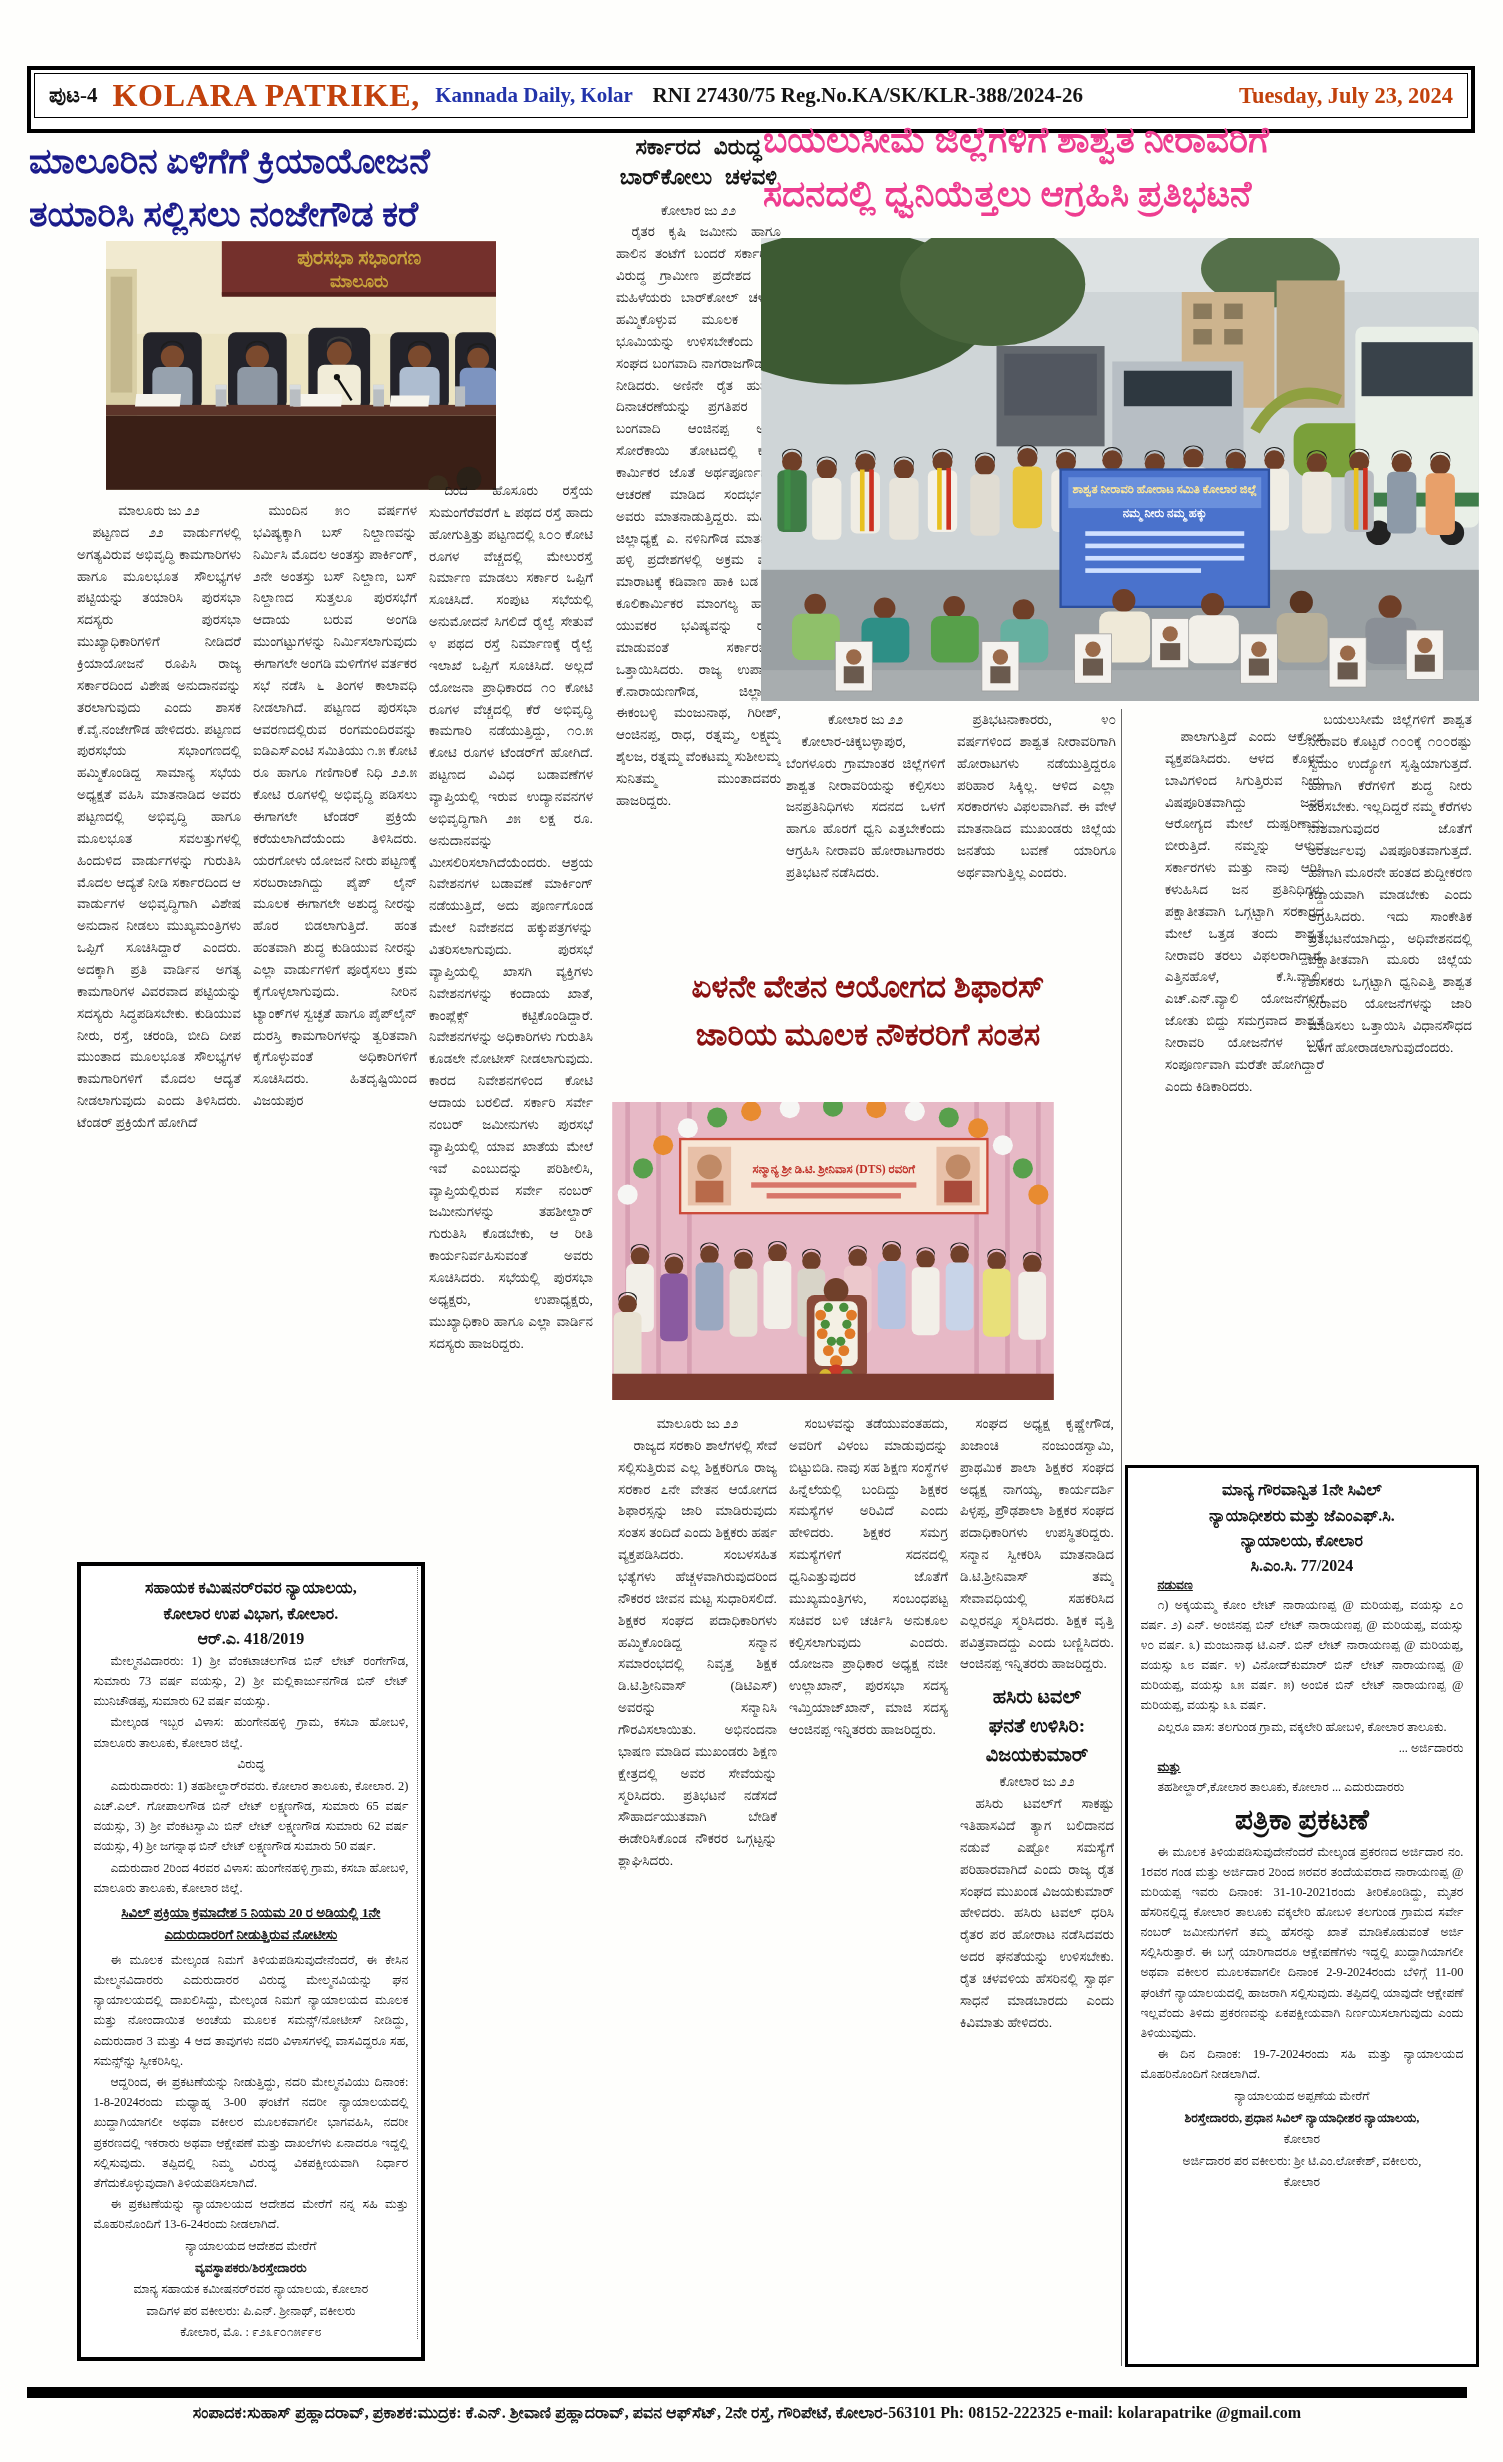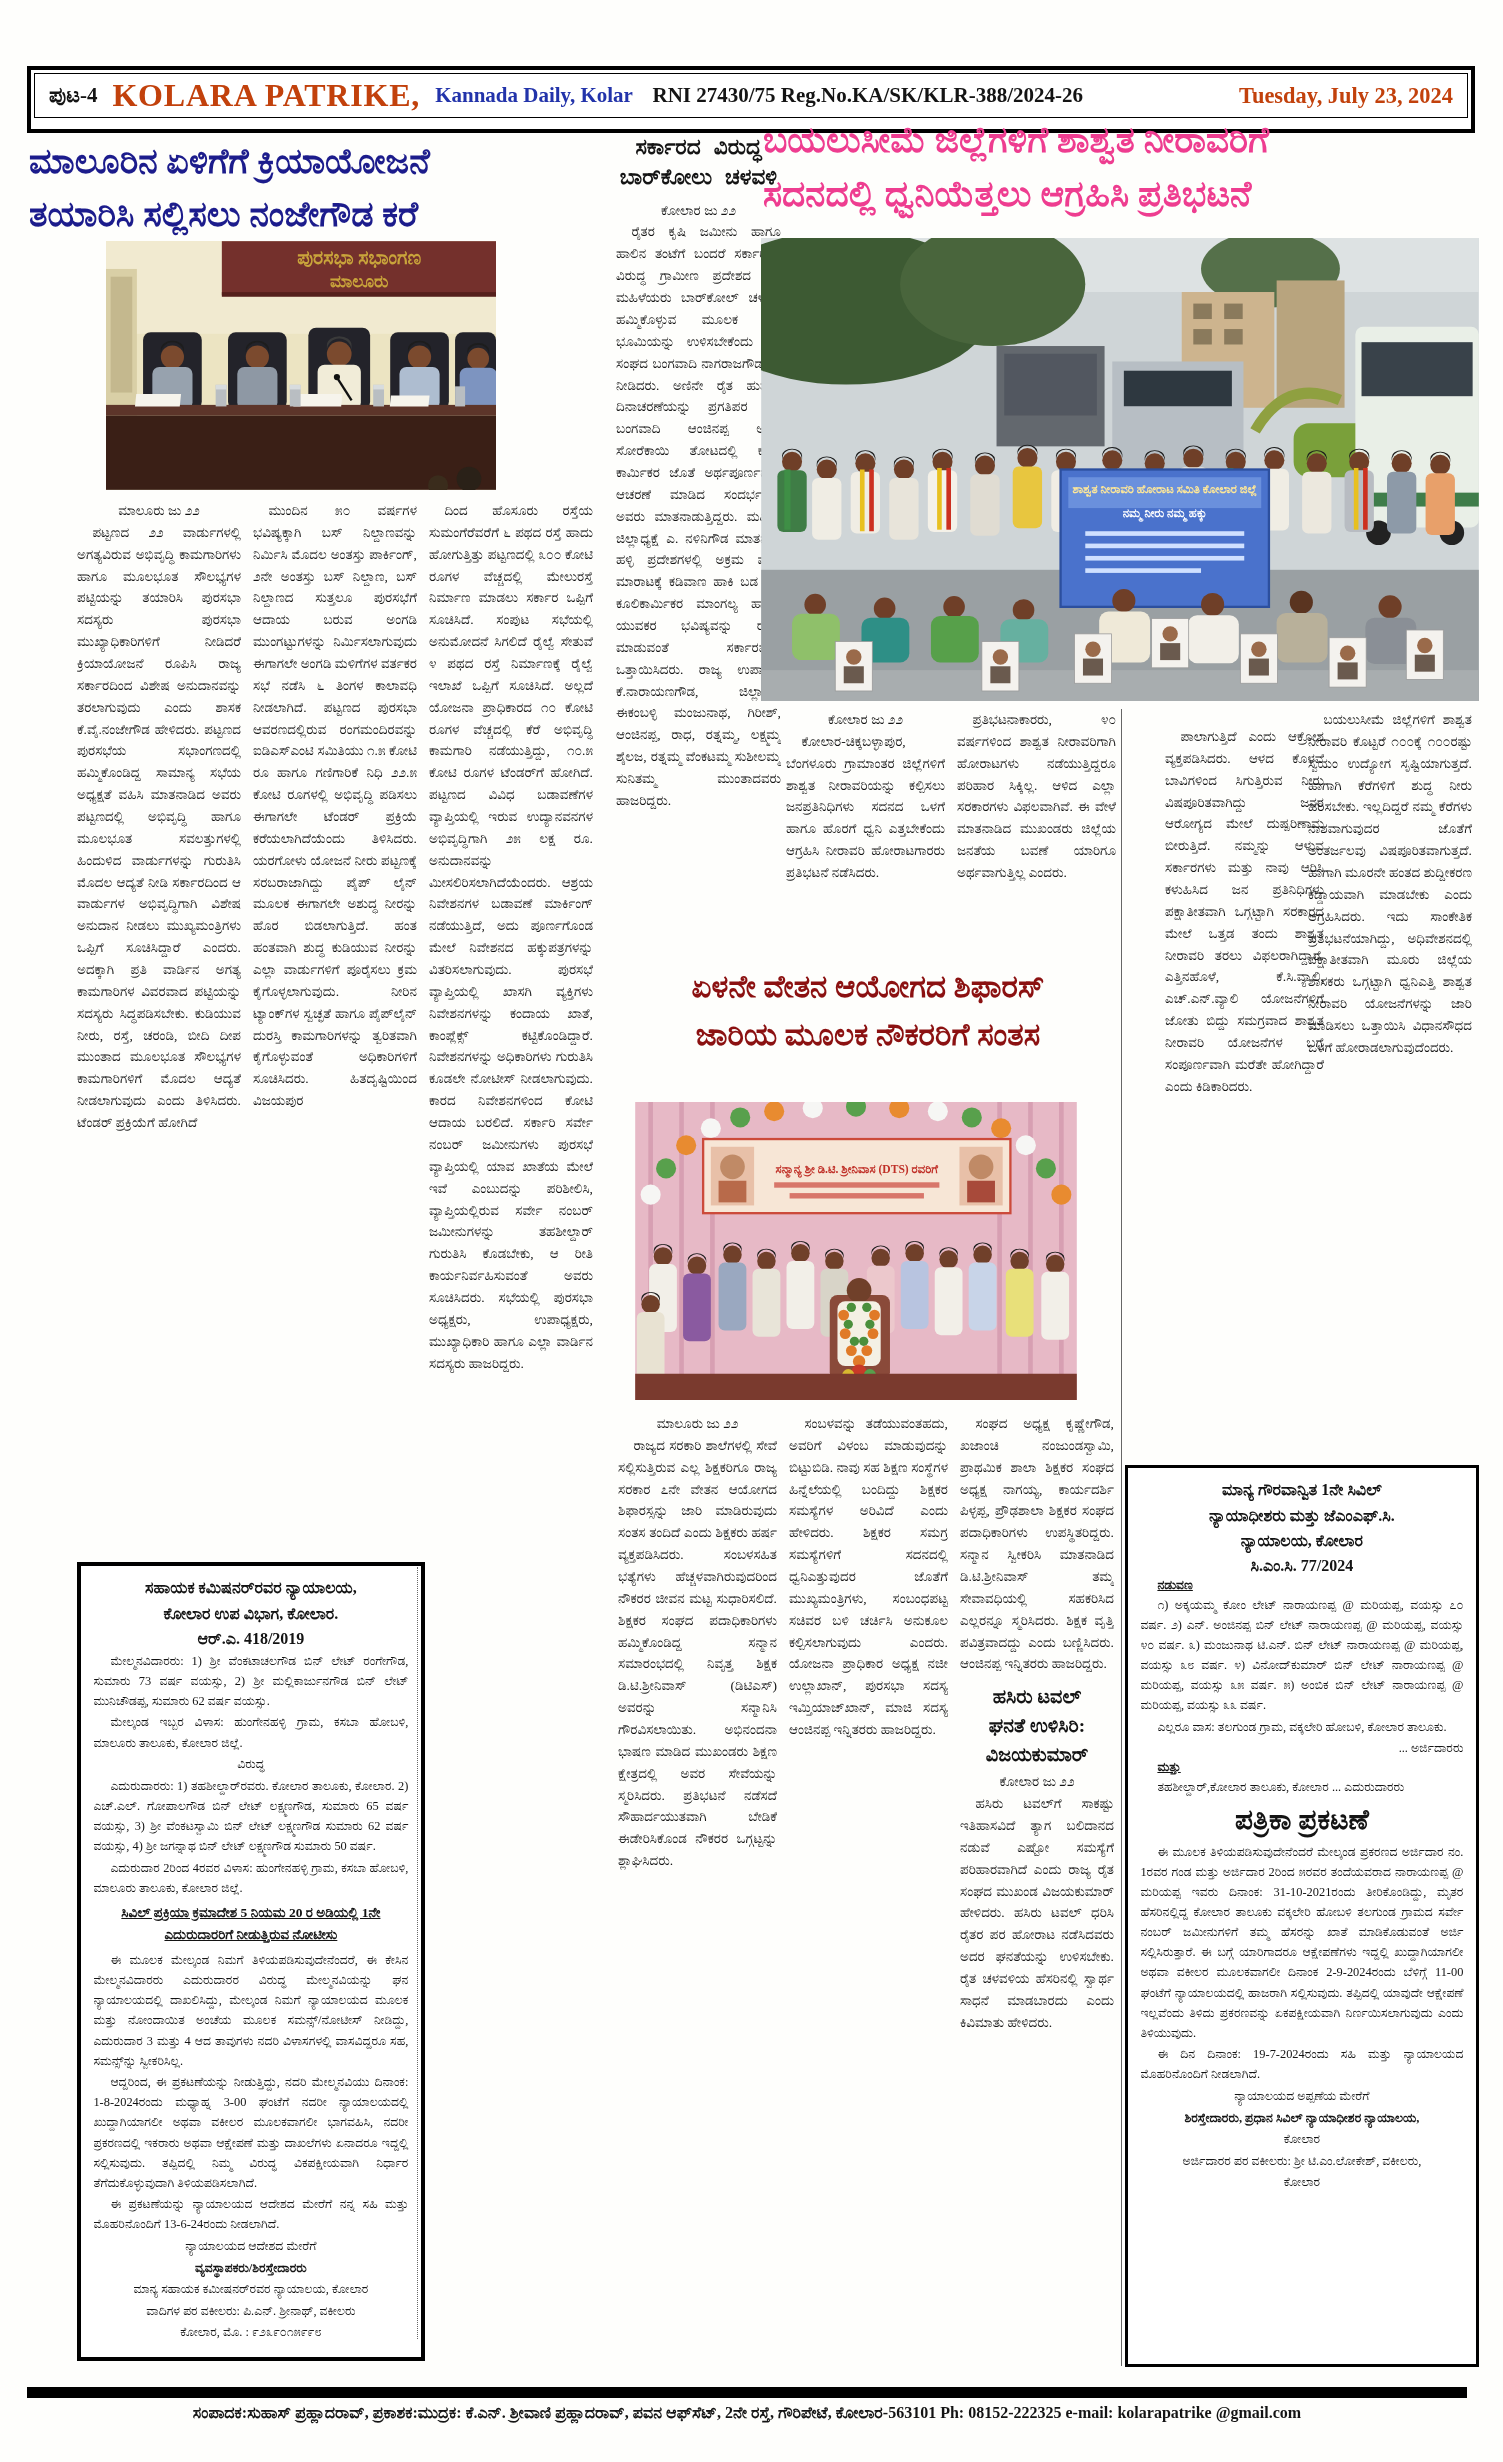--- a/index.html
+++ b/index.html
@@ -127,21 +127,21 @@
     </svg>
   </div>
 
   <div class="abs col" style="left:77px;top:500px;width:164px;height:1050px;">
     <p class="dateline">ಮಾಲೂರು ಜು ೨೨</p>
     <p>ಪಟ್ಟಣದ ೨೨ ವಾರ್ಡುಗಳಲ್ಲಿ ಅಗತ್ಯವಿರುವ ಅಭಿವೃದ್ಧಿ ಕಾಮಗಾರಿಗಳು ಹಾಗೂ ಮೂಲಭೂತ ಸೌಲಭ್ಯಗಳ ಪಟ್ಟಿಯನ್ನು ತಯಾರಿಸಿ ಪುರಸಭಾ ಸದಸ್ಯರು ಪುರಸಭಾ ಮುಖ್ಯಾಧಿಕಾರಿಗಳಿಗೆ ನೀಡಿದರೆ ಕ್ರಿಯಾಯೋಜನೆ ರೂಪಿಸಿ ರಾಜ್ಯ ಸರ್ಕಾರದಿಂದ ವಿಶೇಷ ಅನುದಾನವನ್ನು ತರಲಾಗುವುದು ಎಂದು ಶಾಸಕ ಕೆ.ವೈ.ನಂಜೇಗೌಡ ಹೇಳಿದರು. ಪಟ್ಟಣದ ಪುರಸಭೆಯ ಸಭಾಂಗಣದಲ್ಲಿ ಹಮ್ಮಿಕೊಂಡಿದ್ದ ಸಾಮಾನ್ಯ ಸಭೆಯ ಅಧ್ಯಕ್ಷತೆ ವಹಿಸಿ ಮಾತನಾಡಿದ ಅವರು ಪಟ್ಟಣದಲ್ಲಿ ಅಭಿವೃದ್ಧಿ ಹಾಗೂ ಮೂಲಭೂತ ಸವಲತ್ತುಗಳಲ್ಲಿ ಹಿಂದುಳಿದ ವಾರ್ಡುಗಳನ್ನು ಗುರುತಿಸಿ ಮೊದಲ ಆದ್ಯತೆ ನೀಡಿ ಸರ್ಕಾರದಿಂದ ಆ ವಾರ್ಡುಗಳ ಅಭಿವೃದ್ಧಿಗಾಗಿ ವಿಶೇಷ ಅನುದಾನ ನೀಡಲು ಮುಖ್ಯಮಂತ್ರಿಗಳು ಒಪ್ಪಿಗೆ ಸೂಚಿಸಿದ್ದಾರೆ ಎಂದರು. ಅದಕ್ಕಾಗಿ ಪ್ರತಿ ವಾರ್ಡಿನ ಅಗತ್ಯ ಕಾಮಗಾರಿಗಳ ವಿವರವಾದ ಪಟ್ಟಿಯನ್ನು ಸದಸ್ಯರು ಸಿದ್ಧಪಡಿಸಬೇಕು. ಕುಡಿಯುವ ನೀರು, ರಸ್ತೆ, ಚರಂಡಿ, ಬೀದಿ ದೀಪ ಮುಂತಾದ ಮೂಲಭೂತ ಸೌಲಭ್ಯಗಳ ಕಾಮಗಾರಿಗಳಿಗೆ ಮೊದಲ ಆದ್ಯತೆ ನೀಡಲಾಗುವುದು ಎಂದು ತಿಳಿಸಿದರು. ಟೆಂಡರ್ ಪ್ರಕ್ರಿಯೆಗೆ ಹೋಗಿದೆ</p>
   </div>
   <div class="abs col" style="left:253px;top:500px;width:164px;height:1050px;">
     <p>ಮುಂದಿನ ೫೦ ವರ್ಷಗಳ ಭವಿಷ್ಯಕ್ಕಾಗಿ ಬಸ್ ನಿಲ್ದಾಣವನ್ನು ನಿರ್ಮಿಸಿ ಮೊದಲ ಅಂತಸ್ತು ಪಾರ್ಕಿಂಗ್, ೨ನೇ ಅಂತಸ್ತು ಬಸ್ ನಿಲ್ದಾಣ, ಬಸ್ ನಿಲ್ದಾಣದ ಸುತ್ತಲೂ ಪುರಸಭೆಗೆ ಆದಾಯ ಬರುವ ಅಂಗಡಿ ಮುಂಗಟ್ಟುಗಳನ್ನು ನಿರ್ಮಿಸಲಾಗುವುದು ಈಗಾಗಲೇ ಅಂಗಡಿ ಮಳಿಗೆಗಳ ವರ್ತಕರ ಸಭೆ ನಡೆಸಿ ೬ ತಿಂಗಳ ಕಾಲಾವಧಿ ನೀಡಲಾಗಿದೆ. ಪಟ್ಟಣದ ಪುರಸಭಾ ಆವರಣದಲ್ಲಿರುವ ರಂಗಮಂದಿರವನ್ನು ಐಡಿಎಸ್‌ಎಂಟಿ ಸಮಿತಿಯು ೧.೫ ಕೋಟಿ ರೂ ಹಾಗೂ ಗಣಿಗಾರಿಕೆ ನಿಧಿ ೨೨.೫ ಕೋಟಿ ರೂಗಳಲ್ಲಿ ಅಭಿವೃದ್ಧಿ ಪಡಿಸಲು ಈಗಾಗಲೇ ಟೆಂಡರ್ ಪ್ರಕ್ರಿಯೆ ಕರೆಯಲಾಗಿದೆಯೆಂದು ತಿಳಿಸಿದರು. ಯರಗೋಳು ಯೋಜನೆ ನೀರು ಪಟ್ಟಣಕ್ಕೆ ಸರಬರಾಜಾಗಿದ್ದು ಪೈಪ್ ಲೈನ್ ಮೂಲಕ ಈಗಾಗಲೇ ಅಶುದ್ಧ ನೀರನ್ನು ಹೊರ ಬಿಡಲಾಗುತ್ತಿದೆ. ಹಂತ ಹಂತವಾಗಿ ಶುದ್ಧ ಕುಡಿಯುವ ನೀರನ್ನು ಎಲ್ಲಾ ವಾರ್ಡುಗಳಿಗೆ ಪೂರೈಸಲು ಕ್ರಮ ಕೈಗೊಳ್ಳಲಾಗುವುದು. ನೀರಿನ ಟ್ಯಾಂಕ್‌ಗಳ ಸ್ವಚ್ಛತೆ ಹಾಗೂ ಪೈಪ್‌ಲೈನ್ ದುರಸ್ತಿ ಕಾಮಗಾರಿಗಳನ್ನು ತ್ವರಿತವಾಗಿ ಕೈಗೊಳ್ಳುವಂತೆ ಅಧಿಕಾರಿಗಳಿಗೆ ಸೂಚಿಸಿದರು. ಹಿತದೃಷ್ಟಿಯಿಂದ ವಿಜಯಪುರ</p>
   </div>
-  <div class="abs col" style="left:429px;top:500px;width:164px;height:1859px;">
+  <div class="abs col" style="left:429px;top:480px;width:164px;height:1859px;">
     <p>ದಿಂದ ಹೊಸೂರು ರಸ್ತೆಯ ಸುಮಂಗೆರೆವರೆಗೆ ೬ ಪಥದ ರಸ್ತೆ ಹಾದು ಹೋಗುತ್ತಿತ್ತು ಪಟ್ಟಣದಲ್ಲಿ ೩೦೦ ಕೋಟಿ ರೂಗಳ ವೆಚ್ಚದಲ್ಲಿ ಮೇಲುರಸ್ತೆ ನಿರ್ಮಾಣ ಮಾಡಲು ಸರ್ಕಾರ ಒಪ್ಪಿಗೆ ಸೂಚಿಸಿದೆ. ಸಂಪುಟ ಸಭೆಯಲ್ಲಿ ಅನುಮೋದನೆ ಸಿಗಲಿದೆ ರೈಲ್ವೆ ಸೇತುವೆ ೪ ಪಥದ ರಸ್ತೆ ನಿರ್ಮಾಣಕ್ಕೆ ರೈಲ್ವೆ ಇಲಾಖೆ ಒಪ್ಪಿಗೆ ಸೂಚಿಸಿದೆ. ಅಲ್ಲದೆ ಯೋಜನಾ ಪ್ರಾಧಿಕಾರದ ೧೦ ಕೋಟಿ ರೂಗಳ ವೆಚ್ಚದಲ್ಲಿ ಕೆರೆ ಅಭಿವೃದ್ಧಿ ಕಾಮಗಾರಿ ನಡೆಯುತ್ತಿದ್ದು, ೧೦.೫ ಕೋಟಿ ರೂಗಳ ಟೆಂಡರ್‌ಗೆ ಹೋಗಿದೆ. ಪಟ್ಟಣದ ವಿವಿಧ ಬಡಾವಣೆಗಳ ವ್ಯಾಪ್ತಿಯಲ್ಲಿ ಇರುವ ಉದ್ಯಾನವನಗಳ ಅಭಿವೃದ್ಧಿಗಾಗಿ ೨೫ ಲಕ್ಷ ರೂ. ಅನುದಾನವನ್ನು ಮೀಸಲಿರಿಸಲಾಗಿದೆಯೆಂದರು. ಆಶ್ರಯ ನಿವೇಶನಗಳ ಬಡಾವಣೆ ಮಾರ್ಕಿಂಗ್ ನಡೆಯುತ್ತಿದೆ, ಅದು ಪೂರ್ಣಗೊಂಡ ಮೇಲೆ ನಿವೇಶನದ ಹಕ್ಕುಪತ್ರಗಳನ್ನು ವಿತರಿಸಲಾಗುವುದು. ಪುರಸಭೆ ವ್ಯಾಪ್ತಿಯಲ್ಲಿ ಖಾಸಗಿ ವ್ಯಕ್ತಿಗಳು ನಿವೇಶನಗಳನ್ನು ಕಂದಾಯ ಖಾತೆ, ಕಾಂಪ್ಲೆಕ್ಸ್ ಕಟ್ಟಿಕೊಂಡಿದ್ದಾರೆ. ನಿವೇಶನಗಳನ್ನು ಅಧಿಕಾರಿಗಳು ಗುರುತಿಸಿ ಕೂಡಲೇ ನೋಟೀಸ್ ನೀಡಲಾಗುವುದು. ಕಾರದ ನಿವೇಶನಗಳಿಂದ ಕೋಟಿ ಆದಾಯ ಬರಲಿದೆ. ಸರ್ಕಾರಿ ಸರ್ವೇ ನಂಬರ್ ಜಮೀನುಗಳು ಪುರಸಭೆ ವ್ಯಾಪ್ತಿಯಲ್ಲಿ ಯಾವ ಖಾತೆಯ ಮೇಲೆ ಇವೆ ಎಂಬುದನ್ನು ಪರಿಶೀಲಿಸಿ, ವ್ಯಾಪ್ತಿಯಲ್ಲಿರುವ ಸರ್ವೇ ನಂಬರ್ ಜಮೀನುಗಳನ್ನು ತಹಶೀಲ್ದಾರ್ ಗುರುತಿಸಿ ಕೊಡಬೇಕು, ಆ ರೀತಿ ಕಾರ್ಯನಿರ್ವಹಿಸುವಂತೆ ಅವರು ಸೂಚಿಸಿದರು. ಸಭೆಯಲ್ಲಿ ಪುರಸಭಾ ಅಧ್ಯಕ್ಷರು, ಉಪಾಧ್ಯಕ್ಷರು, ಮುಖ್ಯಾಧಿಕಾರಿ ಹಾಗೂ ಎಲ್ಲಾ ವಾರ್ಡಿನ ಸದಸ್ಯರು ಹಾಜರಿದ್ದರು.</p>
   </div>
 
   <div class="abs" style="left:616px;top:133px;width:165px;">
     <div class="hl hl-bar">
       <div>ಸರ್ಕಾರದ ವಿರುದ್ಧ</div>
       <div>ಬಾರ್‌ಕೋಲು ಚಳವಳಿ</div>
     </div>
     <div class="col" style="height:749px;margin-top:6.2px;">
       <p class="dateline">ಕೋಲಾರ ಜು ೨೨</p>
@@ -271,21 +271,21 @@
   </div>
   <div class="abs col" style="left:1308px;top:709px;width:164px;height:743px;">
     <p>ಬಯಲುಸೀಮೆ ಜಿಲ್ಲೆಗಳಿಗೆ ಶಾಶ್ವತ ನೀರಾವರಿ ಕೊಟ್ಟರೆ ೧೦೦ಕ್ಕೆ ೧೦೦ರಷ್ಟು ಸ್ವಯಂ ಉದ್ಯೋಗ ಸೃಷ್ಟಿಯಾಗುತ್ತದೆ. ಹಾಗಾಗಿ ಕೆರೆಗಳಿಗೆ ಶುದ್ಧ ನೀರು ಹರಿಸಬೇಕು. ಇಲ್ಲದಿದ್ದರೆ ನಮ್ಮ ಕೆರೆಗಳು ನಾಶವಾಗುವುದರ ಜೊತೆಗೆ ಅಂತರ್ಜಲವು ವಿಷಪೂರಿತವಾಗುತ್ತದೆ. ಹಾಗಾಗಿ ಮೂರನೇ ಹಂತದ ಶುದ್ದೀಕರಣ ಕಡ್ಡಾಯವಾಗಿ ಮಾಡಬೇಕು ಎಂದು ಆಗ್ರಹಿಸಿದರು. ಇದು ಸಾಂಕೇತಿಕ ಪ್ರತಿಭಟನೆಯಾಗಿದ್ದು, ಅಧಿವೇಶನದಲ್ಲಿ ಪಕ್ಷಾತೀತವಾಗಿ ಮೂರು ಜಿಲ್ಲೆಯ ಶಾಸಕರು ಒಗ್ಗಟ್ಟಾಗಿ ಧ್ವನಿಎತ್ತಿ ಶಾಶ್ವತ ನೀರಾವರಿ ಯೋಜನೆಗಳನ್ನು ಜಾರಿ ಮಾಡಿಸಲು ಒತ್ತಾಯಿಸಿ ವಿಧಾನಸೌಧದ ಒಳಗೆ ಹೋರಾಡಲಾಗುವುದೆಂದರು.</p>
   </div>
 
   <div class="abs hl hl-dts" style="left:618px;top:963px;width:500px;color:#8b1111;">
     <div>ಏಳನೇ ವೇತನ ಆಯೋಗದ ಶಿಫಾರಸ್</div>
     <div>ಜಾರಿಯ ಮೂಲಕ ನೌಕರರಿಗೆ ಸಂತಸ</div>
   </div>
 
-  <div class="abs" style="left:635px;top:1102px;width:442px;height:380px;">
+  <div class="abs" style="left:612px;top:1102px;width:442px;height:380px;">
     <svg width="442" height="298" viewBox="0 0 572 386">
       <defs>
         <symbol id="m2" overflow="visible">
             <circle r="12" fill="#70402a"></circle>
             <path d="M-12,-3 a12,12 0 0 1 24,0 l0,-5 a12,8 0 0 0 -24,0 z" fill="#1c1c1c"></path>
             <rect x="-18" y="10" width="36" height="88" rx="8" fill="currentColor"></rect>
           </symbol>
       </defs>
       <rect width="572" height="386" fill="#e7b9c6"></rect>
       <g stroke="#d79fb2" stroke-width="6">

